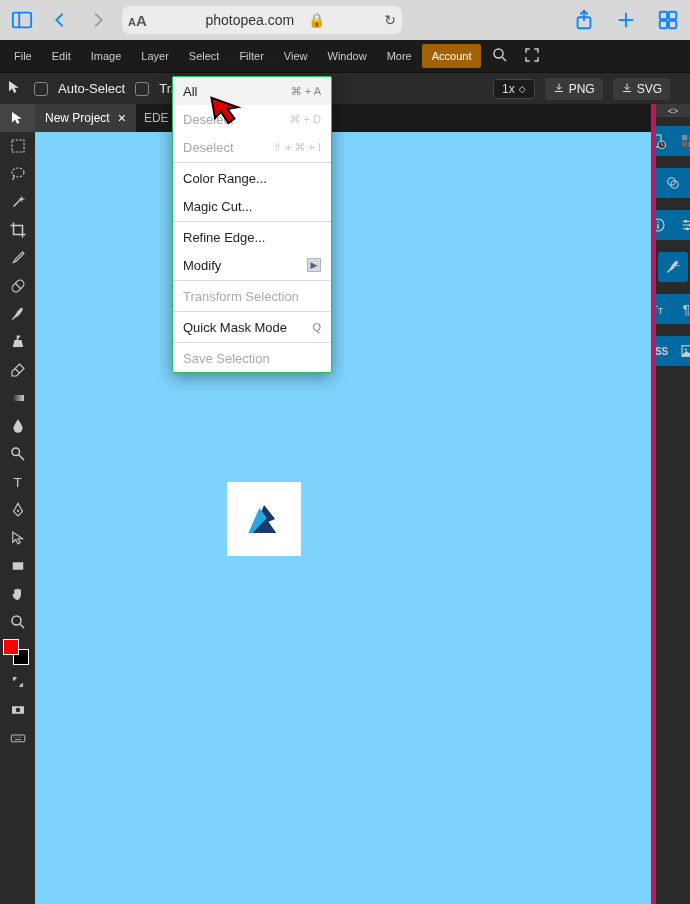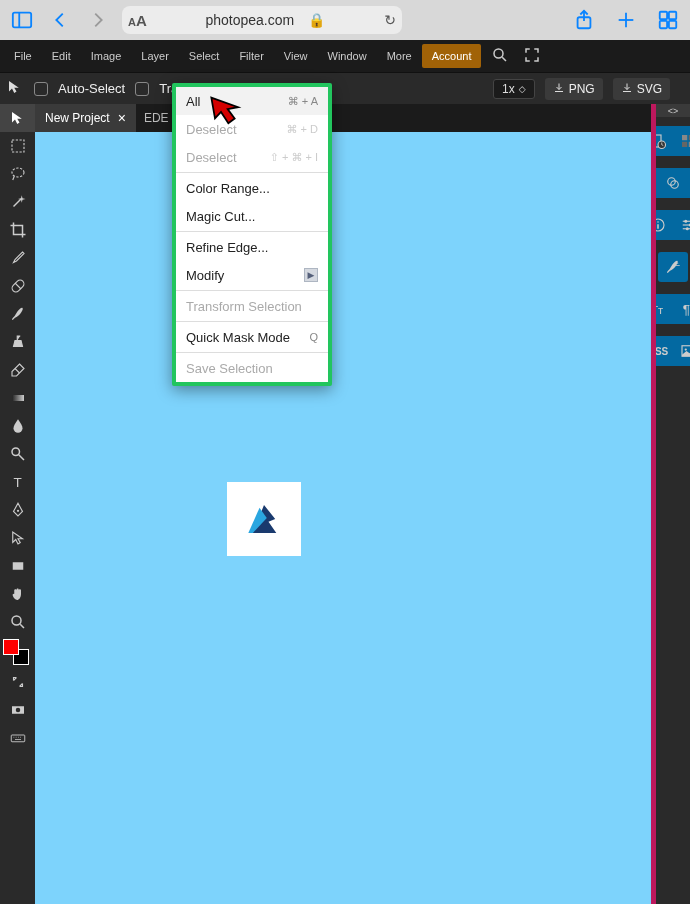--- a/index.html
+++ b/index.html
@@ -44,21 +44,21 @@
     .tab .x{font-size:14px}
     .tab2{color:#bbb;background:transparent;padding:0 8px}
     .canvas-white{position:absolute;width:74px;height:74px;background:#fff;display:flex;align-items:center;justify-content:center;left:192px;top:378px}
 
     .right-panels{width:34px;background:#2a2a2a;display:flex;flex-direction:column;align-items:center;padding-top:20px;gap:8px}
     .panel-group{display:flex;flex-direction:row;background:#0369a1;border-radius:3px;margin:2px 16px}
     .panel-icon{width:30px;height:30px;display:flex;align-items:center;justify-content:center;color:#ccc}
     .panel-icon svg{width:18px;height:18px}
 
     
-    .dropdown{position:absolute;left:172px;top:83px;width:160px;background:#fff;border:4px solid #22c55e;border-radius:2px;box-shadow:0 4px 16px rgba(0,0,0,.4);font-size:13px;color:#222;z-index:100}
+    .dropdown{position:absolute;left:172px;top:76px;width:160px;background:#fff;border:1px solid #22c55e;border-radius:2px;box-shadow:0 4px 16px rgba(0,0,0,.4);font-size:13px;color:#222;z-index:100}
     .dd-item{height:28px;display:flex;align-items:center;justify-content:space-between;padding:0 10px}
     .dd-item.disabled{color:#aaa}
     .dd-item.hover{background:#f2f2f2}
     .dd-item .shortcut{font-size:11px;color:#888}
     .dd-item.disabled .shortcut{color:#ccc}
     .dd-sep{height:1px;background:#ddd;margin:1px 0}
     .dd-sub-arrow{width:14px;height:14px;background:#d5d9e0;border:1px solid #aeb6c2;display:flex;align-items:center;justify-content:center;font-size:9px;color:#55607a}
 
     
     .red-cursor{position:absolute;left:208px;top:90px;z-index:200;pointer-events:none}

